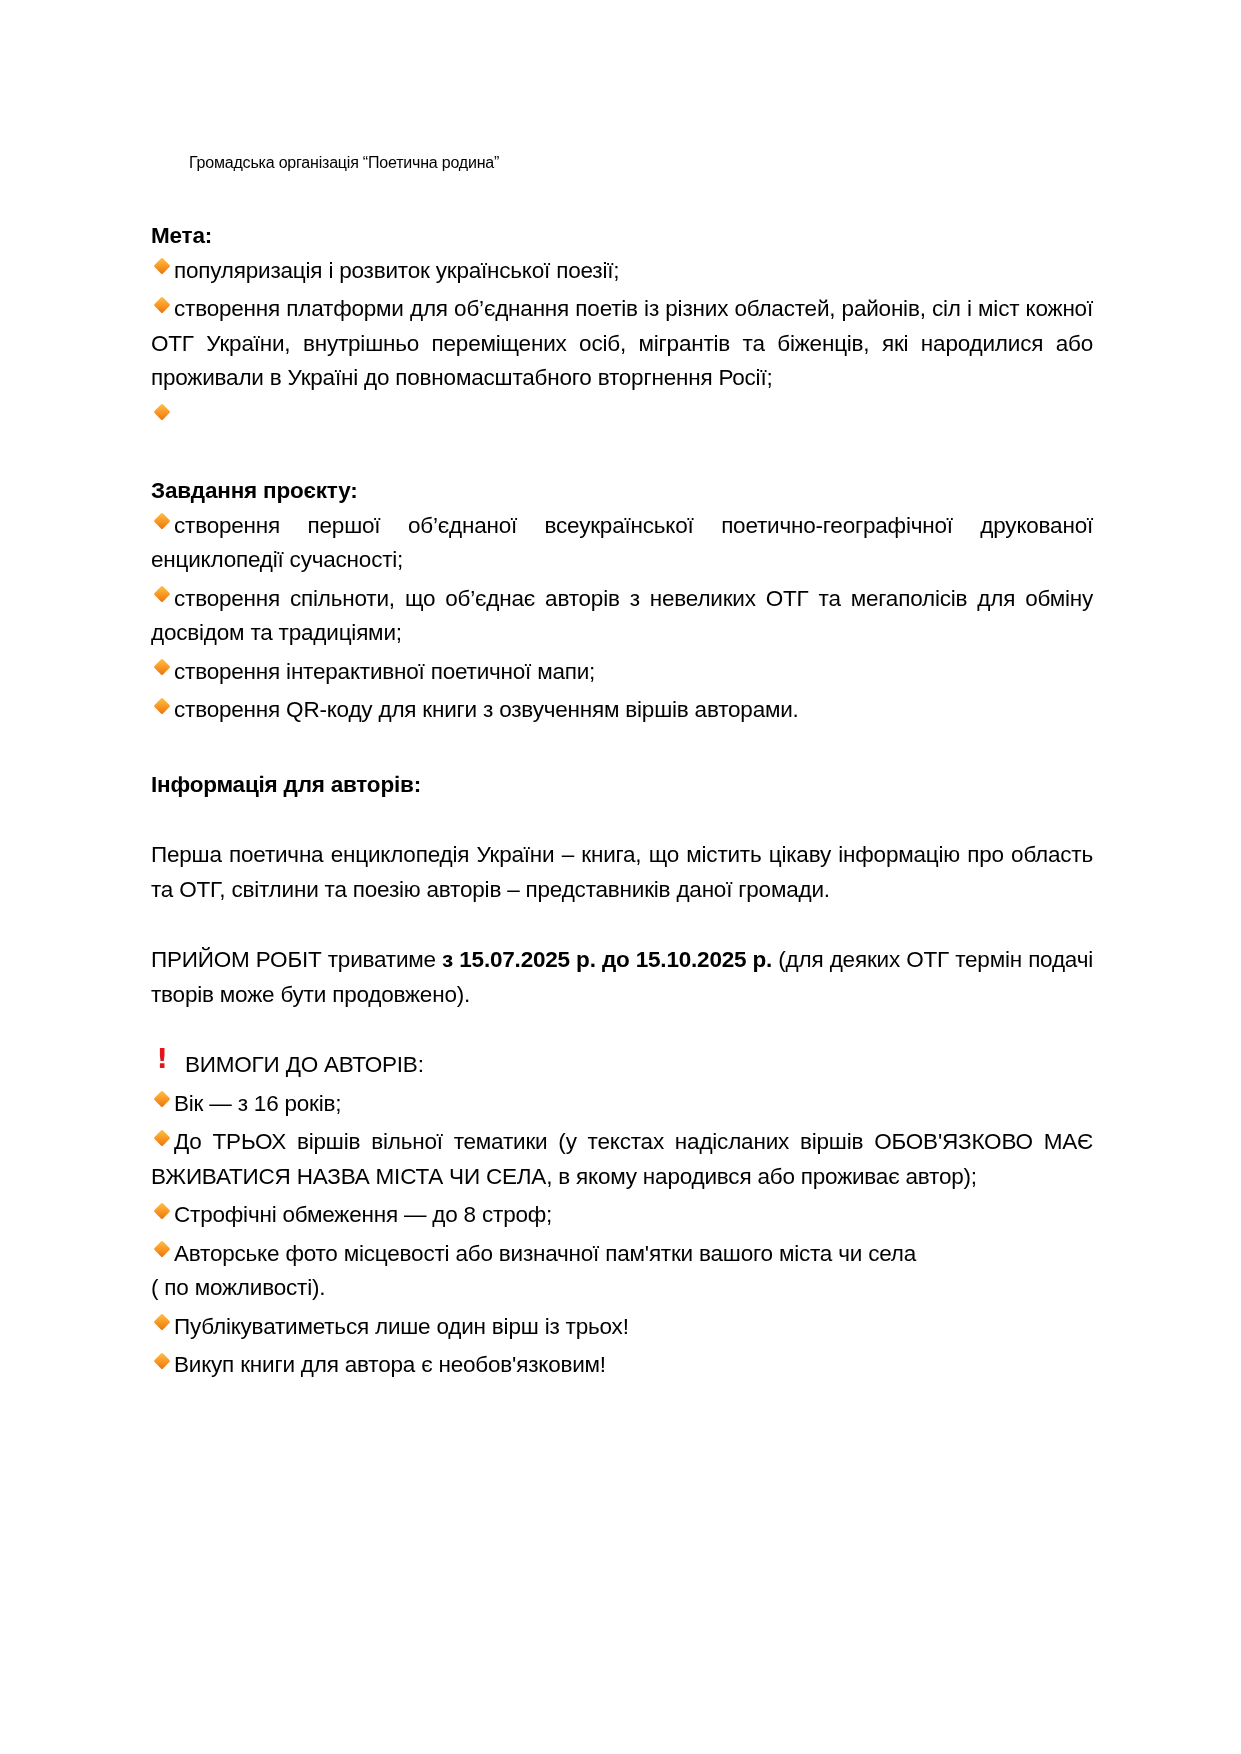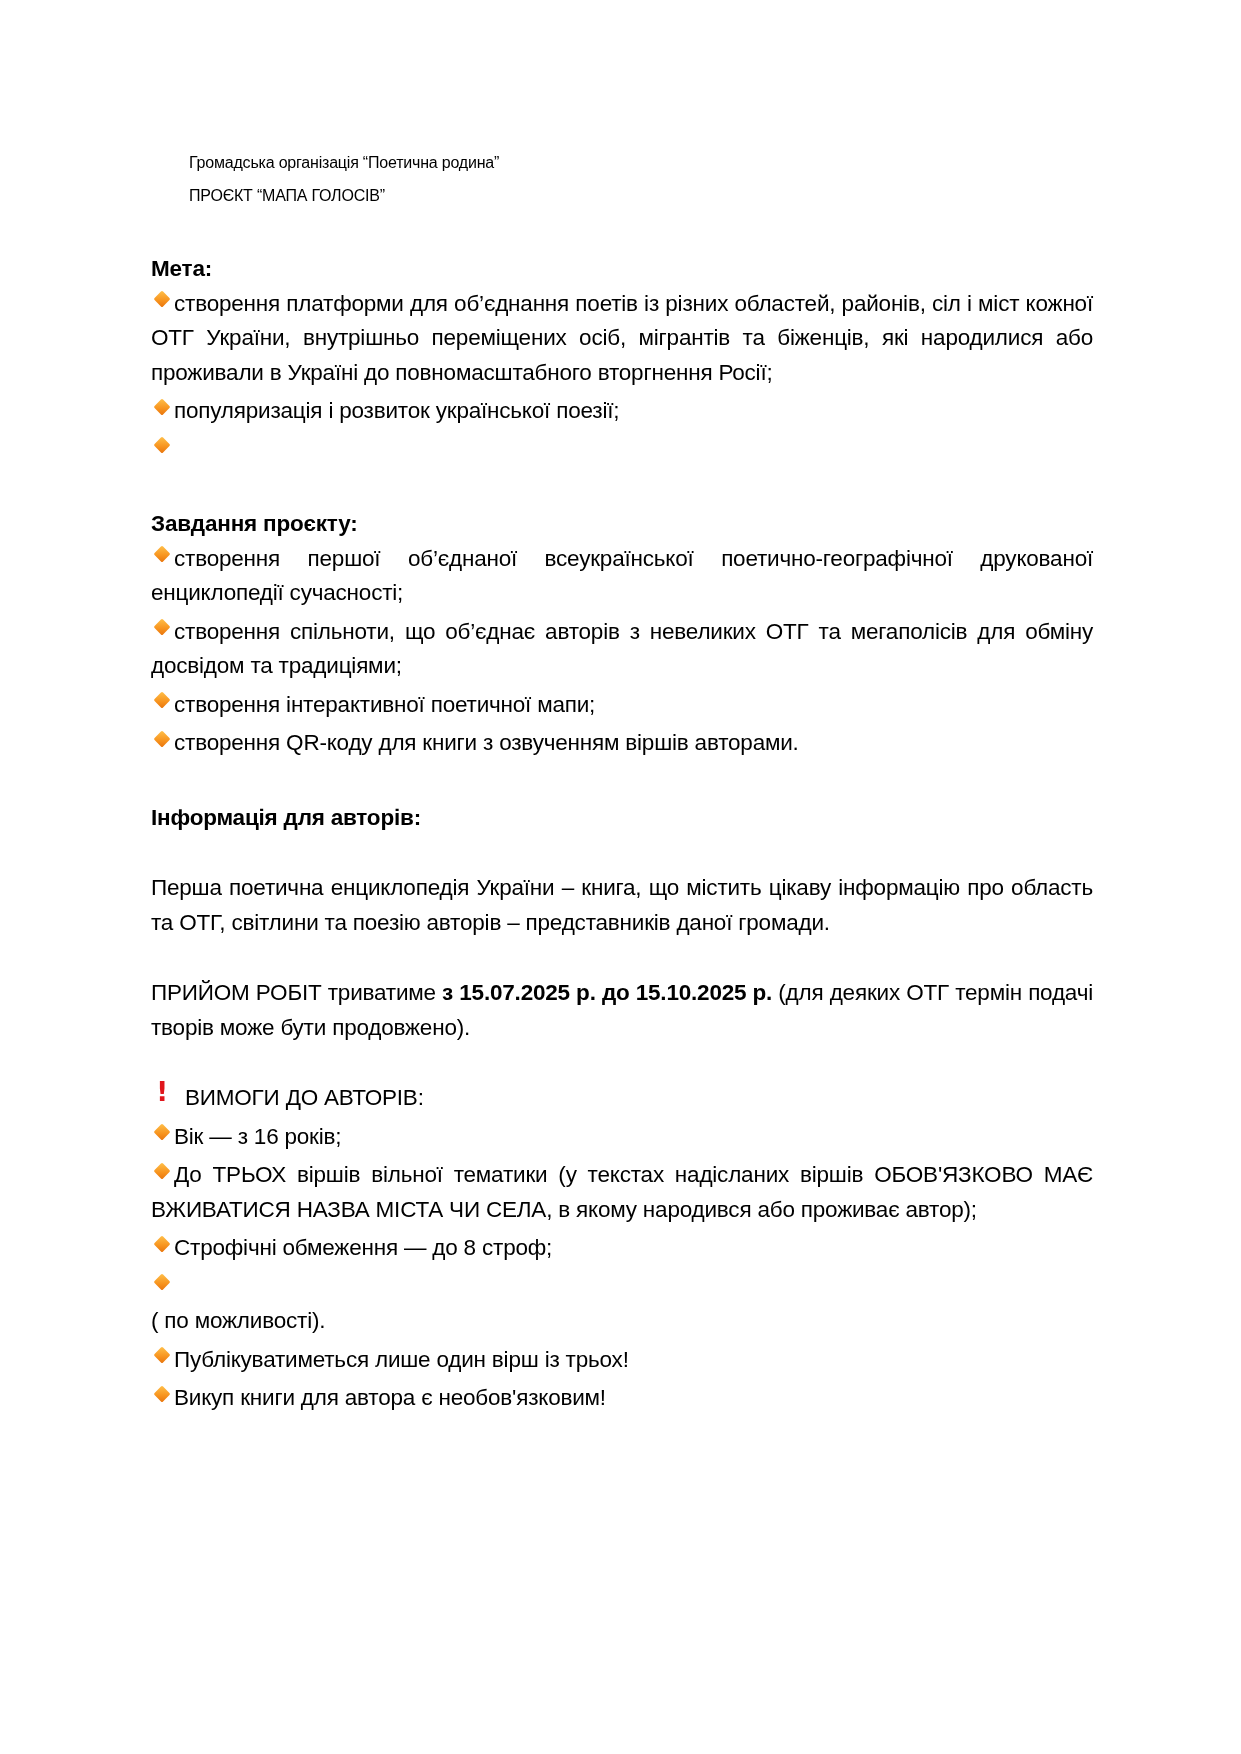--- a/index.html
+++ b/index.html
@@ -88,30 +88,29 @@
       font-family: "DejaVu Sans", sans-serif;
     }
   </style>
 </head>
 <body>
 
 <div class="page">
 
   <div class="title-block">
     <span class="title-line">Громадська організація “Поетична родина”</span>
-    <span class="title-line">ПРОЄКТ “МАПА ГОЛОСІВ”</span>
   </div>
 
   <div class="gap-title"></div>
 
   <section>
     <p class="section-heading">Мета:</p>
     <ul class="bullet-list">
+      <li class="bullet-item"><span class="diamond"></span><span>популяризація і розвиток української поезії;</span></li>
       <li class="bullet-item"><span class="diamond"></span><span>створення платформи для об’єднання поетів із різних областей, районів, сіл і міст кожної ОТГ України, внутрішньо переміщених осіб, мігрантів та біженців, які народилися або проживали в Україні до повномасштабного вторгнення Росії;</span></li>
-      <li class="bullet-item"><span class="diamond"></span><span>популяризація і розвиток української поезії;</span></li>
       <li class="bullet-item"><span class="diamond"></span></li>
     </ul>
   </section>
 
   <div class="gap-section"></div>
 
   <section>
     <p class="section-heading">Завдання проєкту:</p>
     <ul class="bullet-list">
       <li class="bullet-item"><span class="diamond"></span><span>створення першої об’єднаної всеукраїнської поетично-географічної друкованої енциклопедії сучасності;</span></li>
@@ -135,19 +134,19 @@
 
   <section>
     <p class="warn-heading">
       <span class="exclaim">!</span>
       <span>ВИМОГИ ДО АВТОРІВ:</span>
     </p>
     <ul class="bullet-list">
       <li class="bullet-item"><span class="diamond"></span><span>Вік — з 16 років;</span></li>
       <li class="bullet-item"><span class="diamond"></span><span>До ТРЬОХ віршів вільної тематики (у текстах надісланих віршів ОБОВ'ЯЗКОВО МАЄ ВЖИВАТИСЯ НАЗВА МІСТА ЧИ СЕЛА, в якому народився або проживає автор);</span></li>
       <li class="bullet-item"><span class="diamond"></span><span>Строфічні обмеження — до 8 строф;</span></li>
-      <li class="bullet-item" style="text-align:left;"><span class="diamond"></span><br><span>( по можливості).</span></li>
+      <li class="bullet-item" style="text-align:left;"><span class="diamond"></span><span>Авторське фото місцевості або визначної пам'ятки вашого міста чи села</span><br><span>( по можливості).</span></li>
       <li class="bullet-item"><span class="diamond"></span><span>Публікуватиметься лише один вірш із трьох!</span></li>
       <li class="bullet-item"><span class="diamond"></span><span>Викуп книги для автора є необов'язковим!</span></li>
     </ul>
   </section>
 
 </div>
 
 </body></html>

